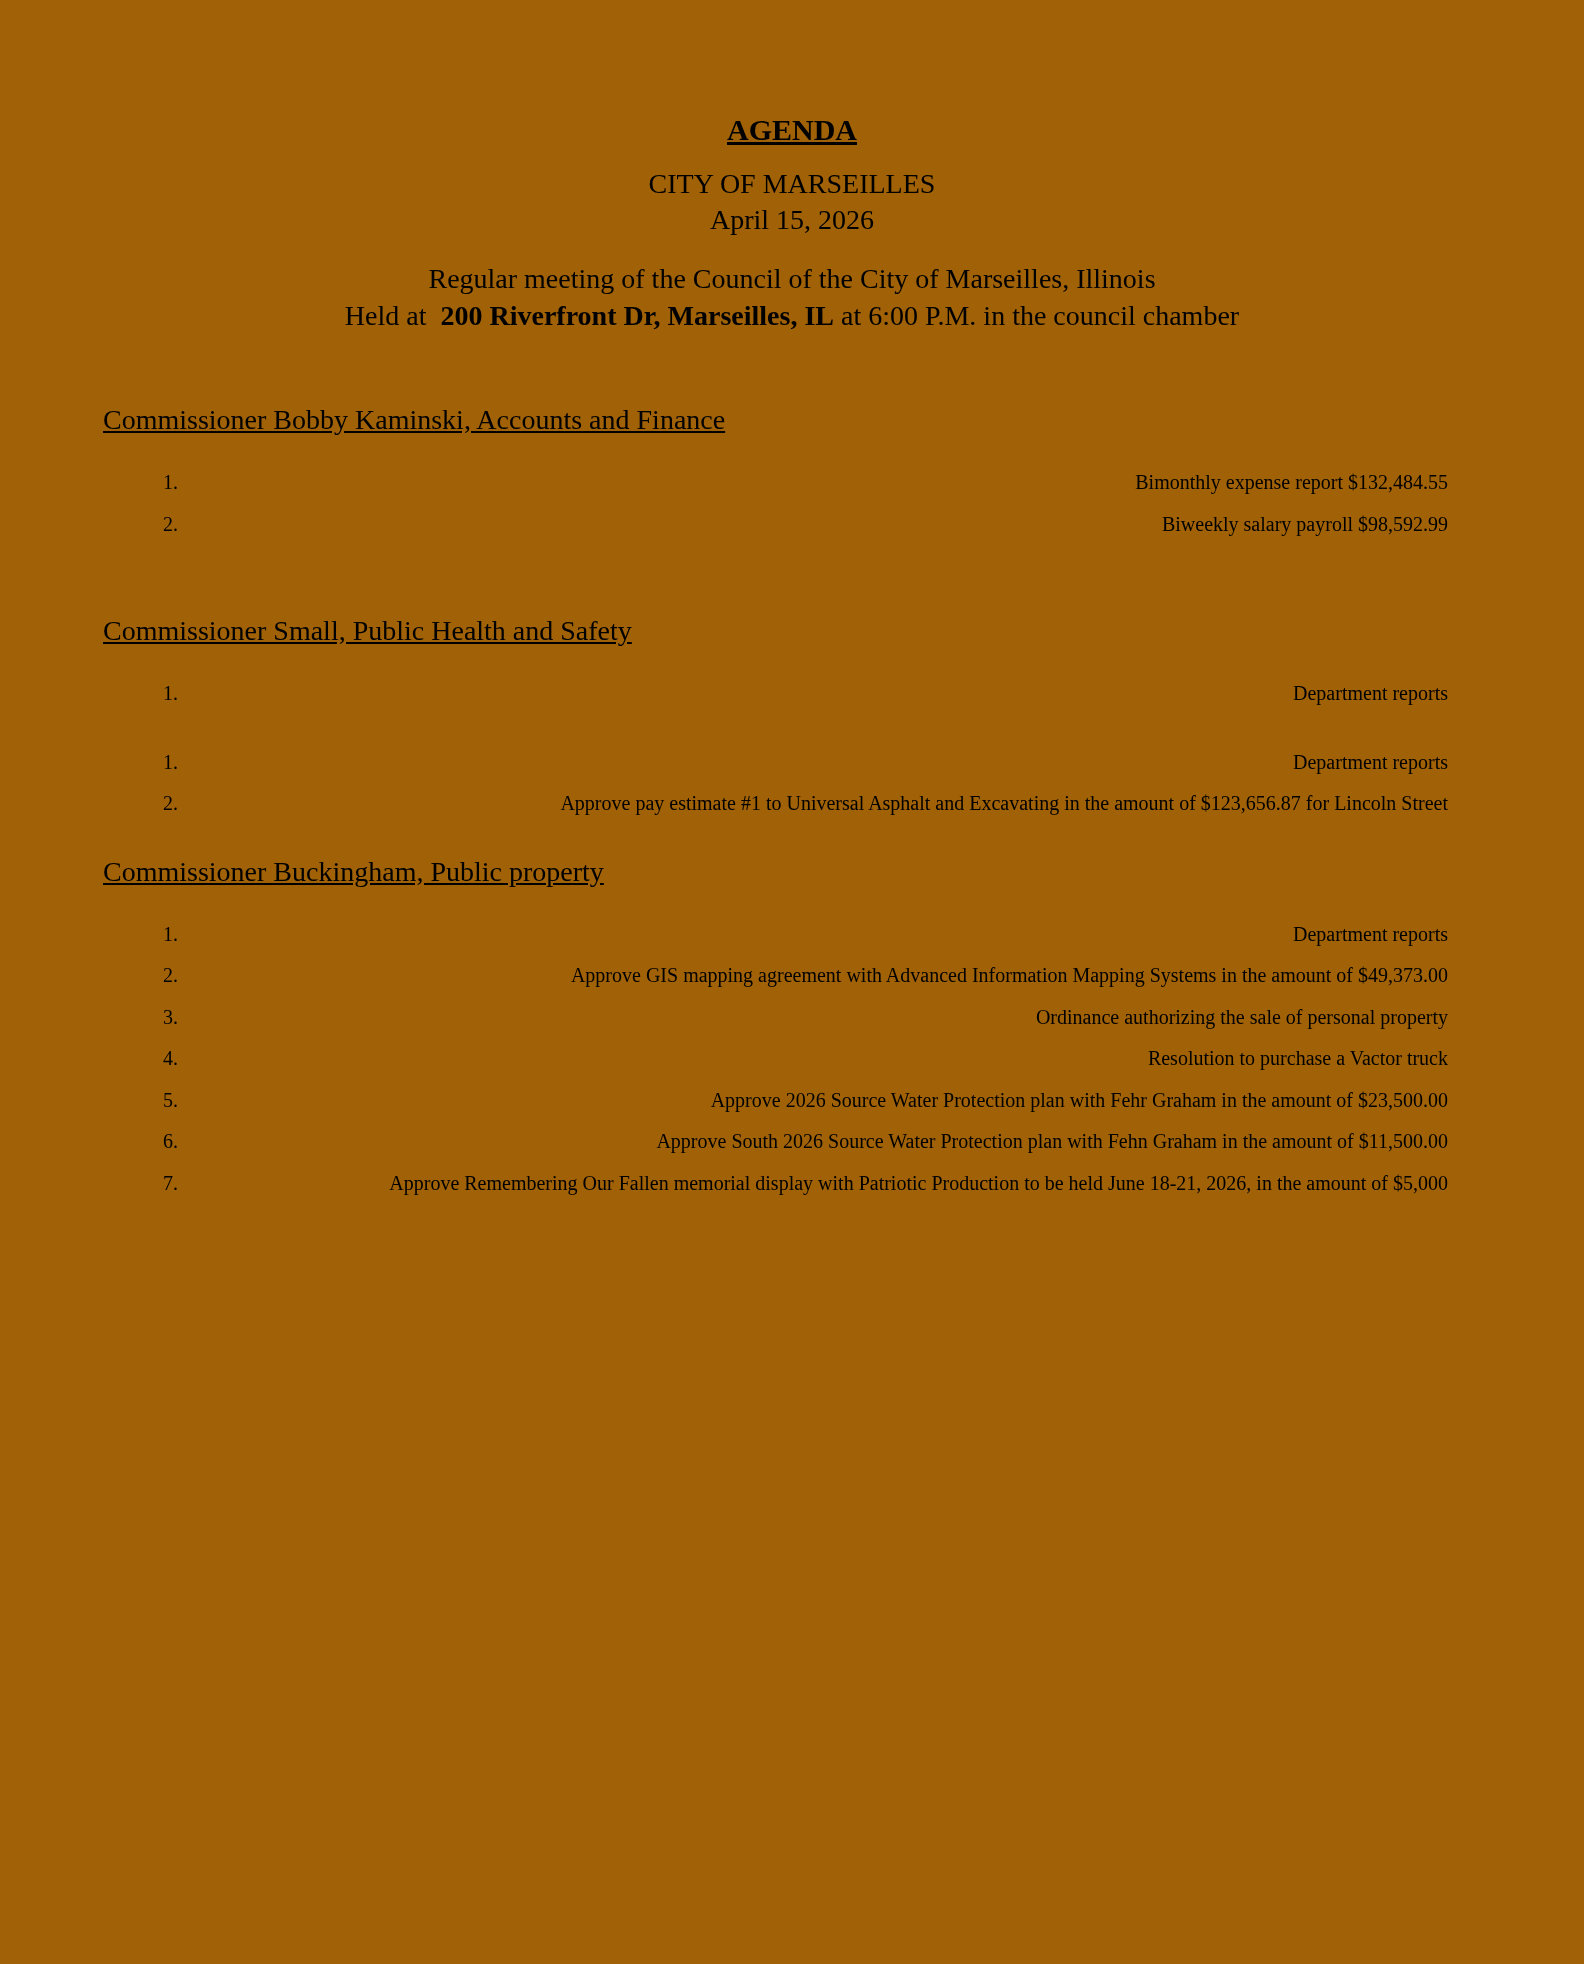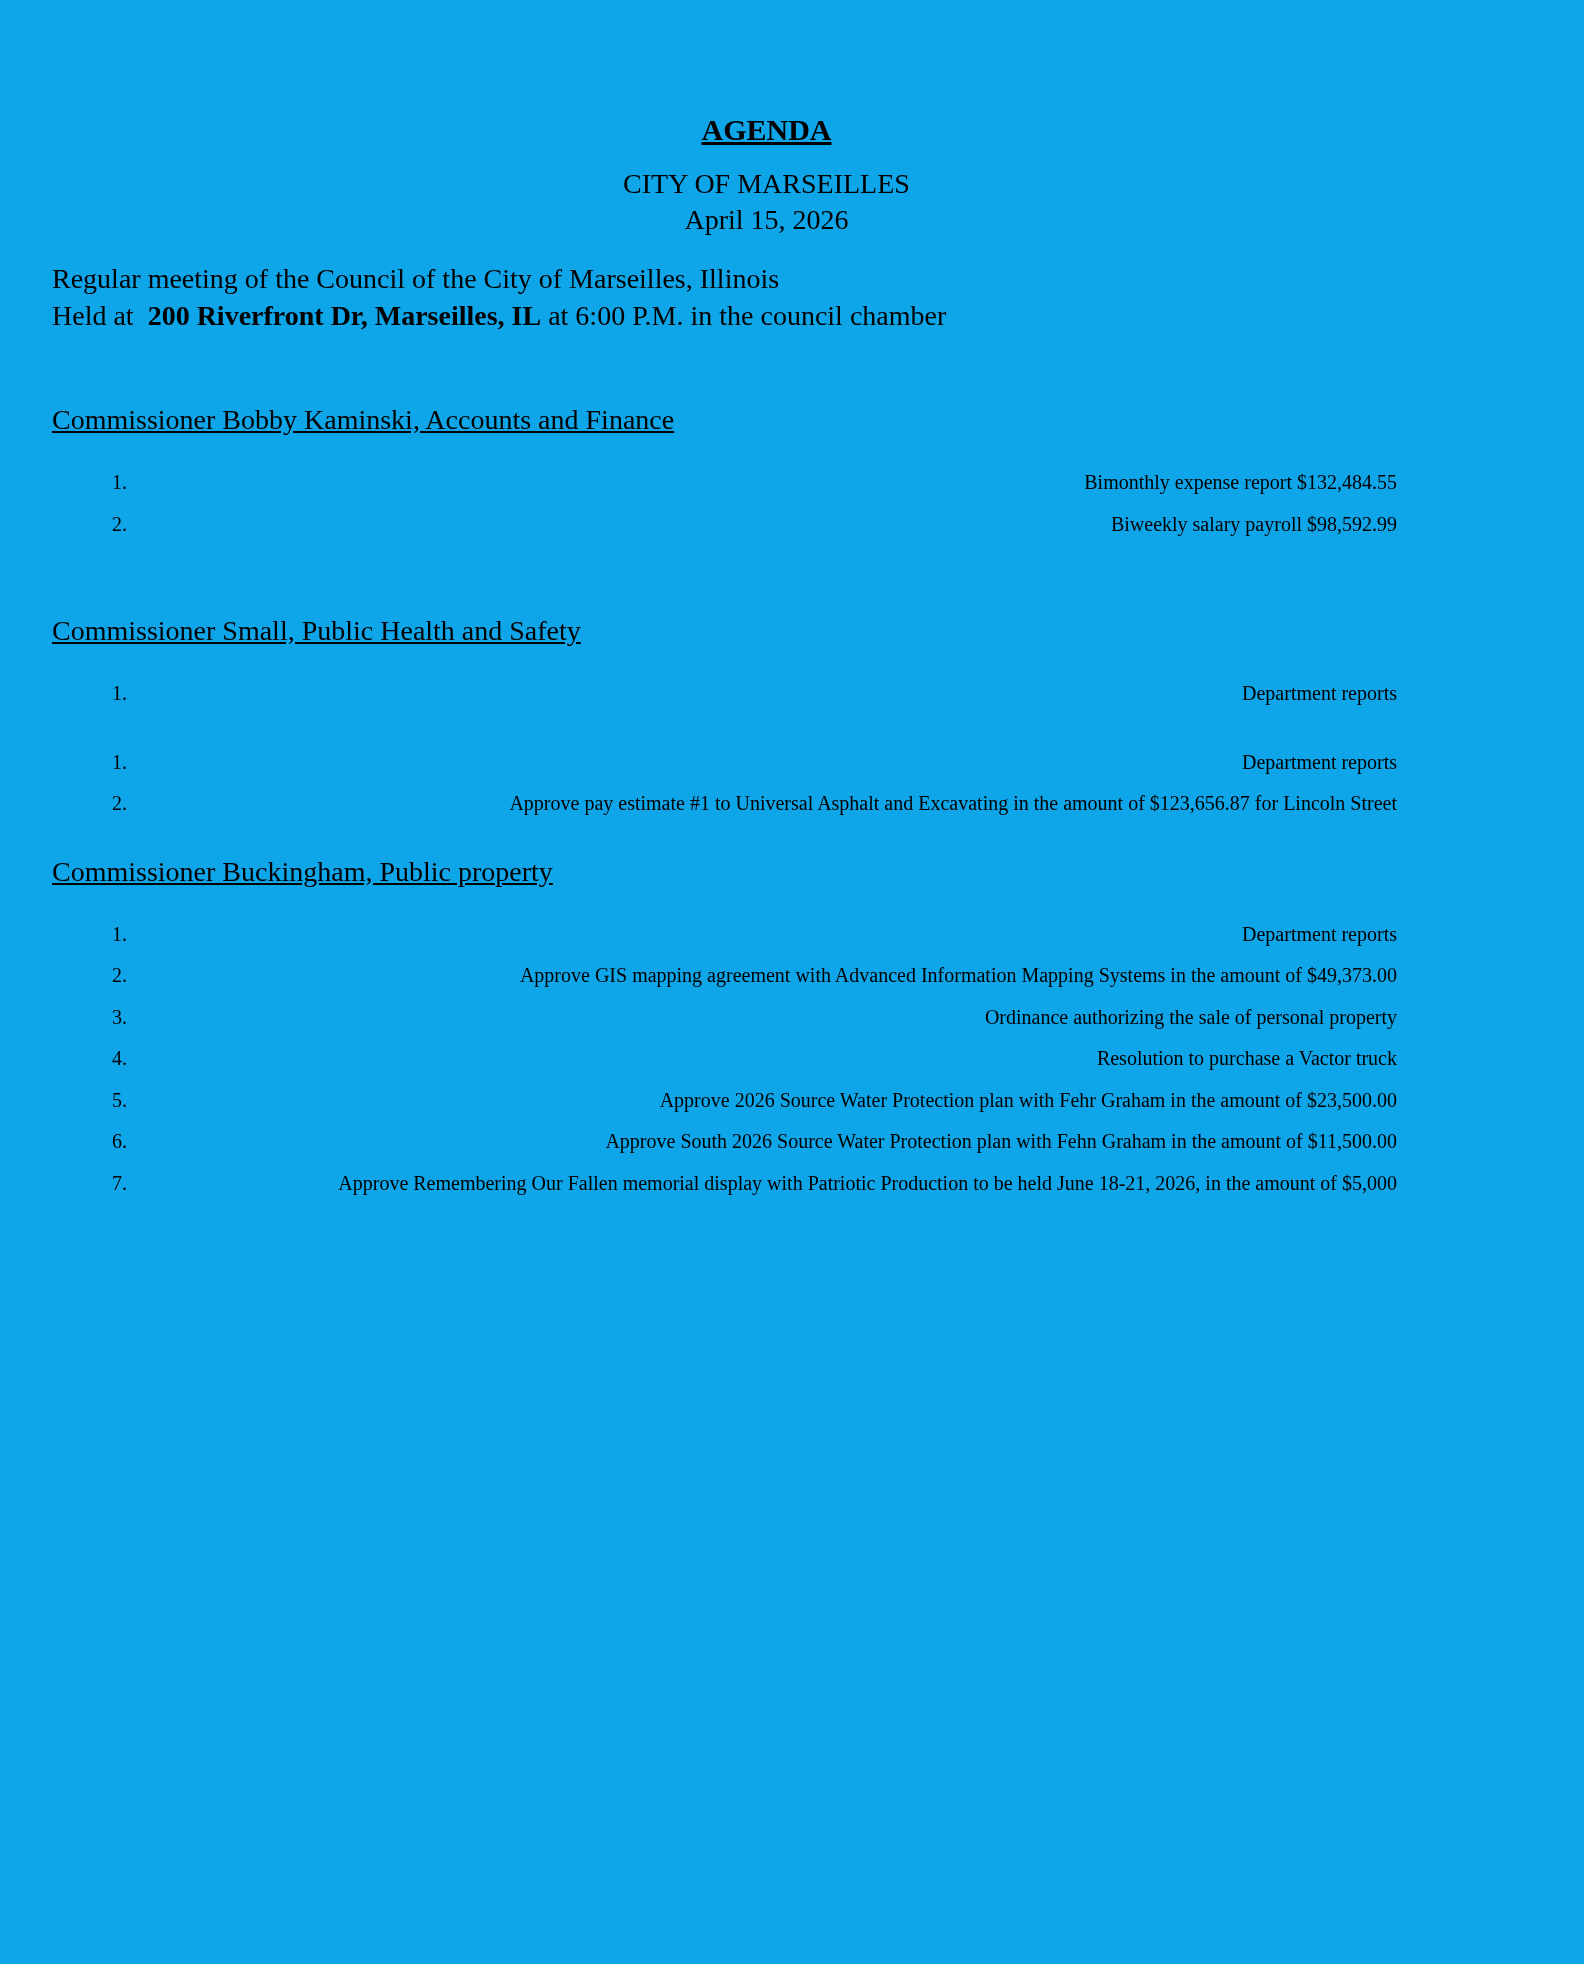--- a/index.html
+++ b/index.html
@@ -11,22 +11,22 @@
   body {
     width: 1584px;
     height: 1964px;
     color: #000000;
     font-family: "Liberation Serif", "DejaVu Serif", serif;
     overflow: hidden;
   }
   .page {
     width: 1584px;
     height: 1964px;
-    padding: 112px 103px 0 52px;
-    background: #0ea5e9;
+    padding: 112px 103px 0 103px;
+    background: #a16207;
   }
   .title-block { text-align: center; }
   .doc-title {
     margin: 0;
     font-size: 30px;
     line-height: 36px;
     font-weight: bold;
     text-decoration: underline;
   }
   .org-name {
@@ -36,21 +36,21 @@
   }
   .doc-date {
     margin: 0;
     font-size: 28px;
     line-height: 36px;
   }
   .meeting-block {
     margin-top: 22px;
     font-size: 28px;
     line-height: 37px;
-    text-align: left;
+    text-align: center;
   }
   ul.opening-list {
     margin: 145px 0 0 0;
     padding-left: 84px;
     width: 1345px;
     font-size: 28px;
     line-height: 38.5px;
     list-style: disc;
   }
   ul.opening-list li { padding-left: 10px; }

